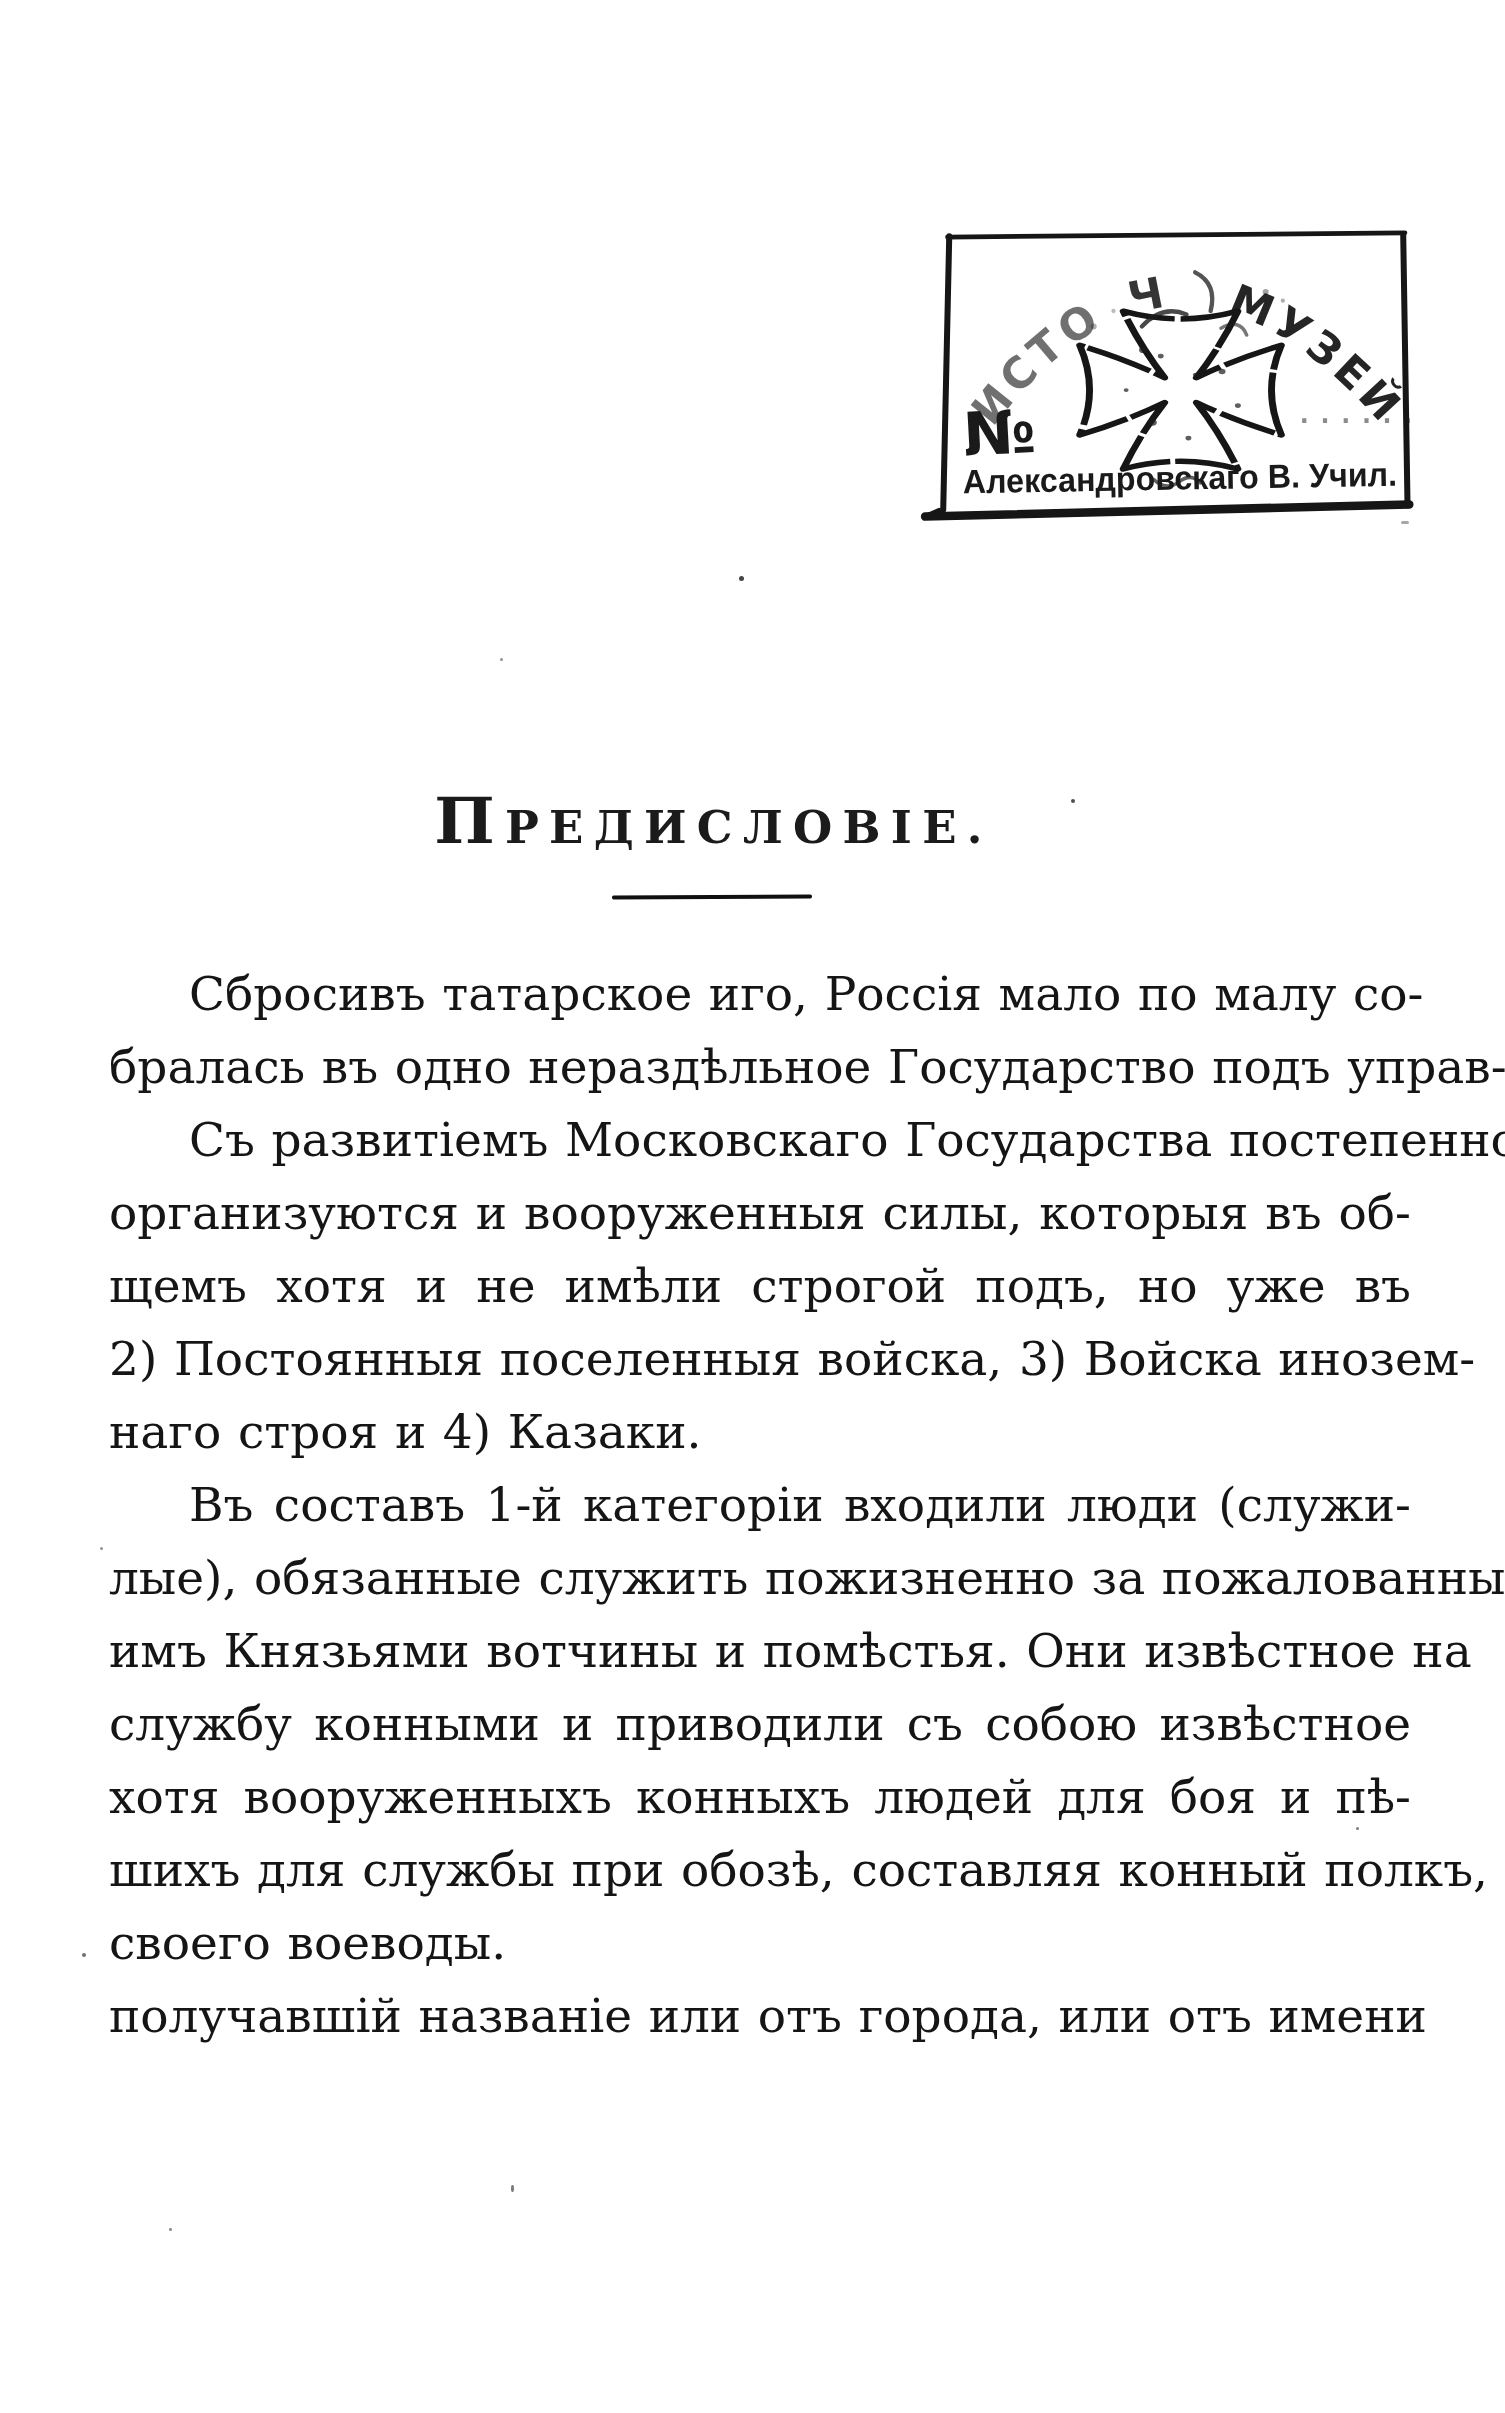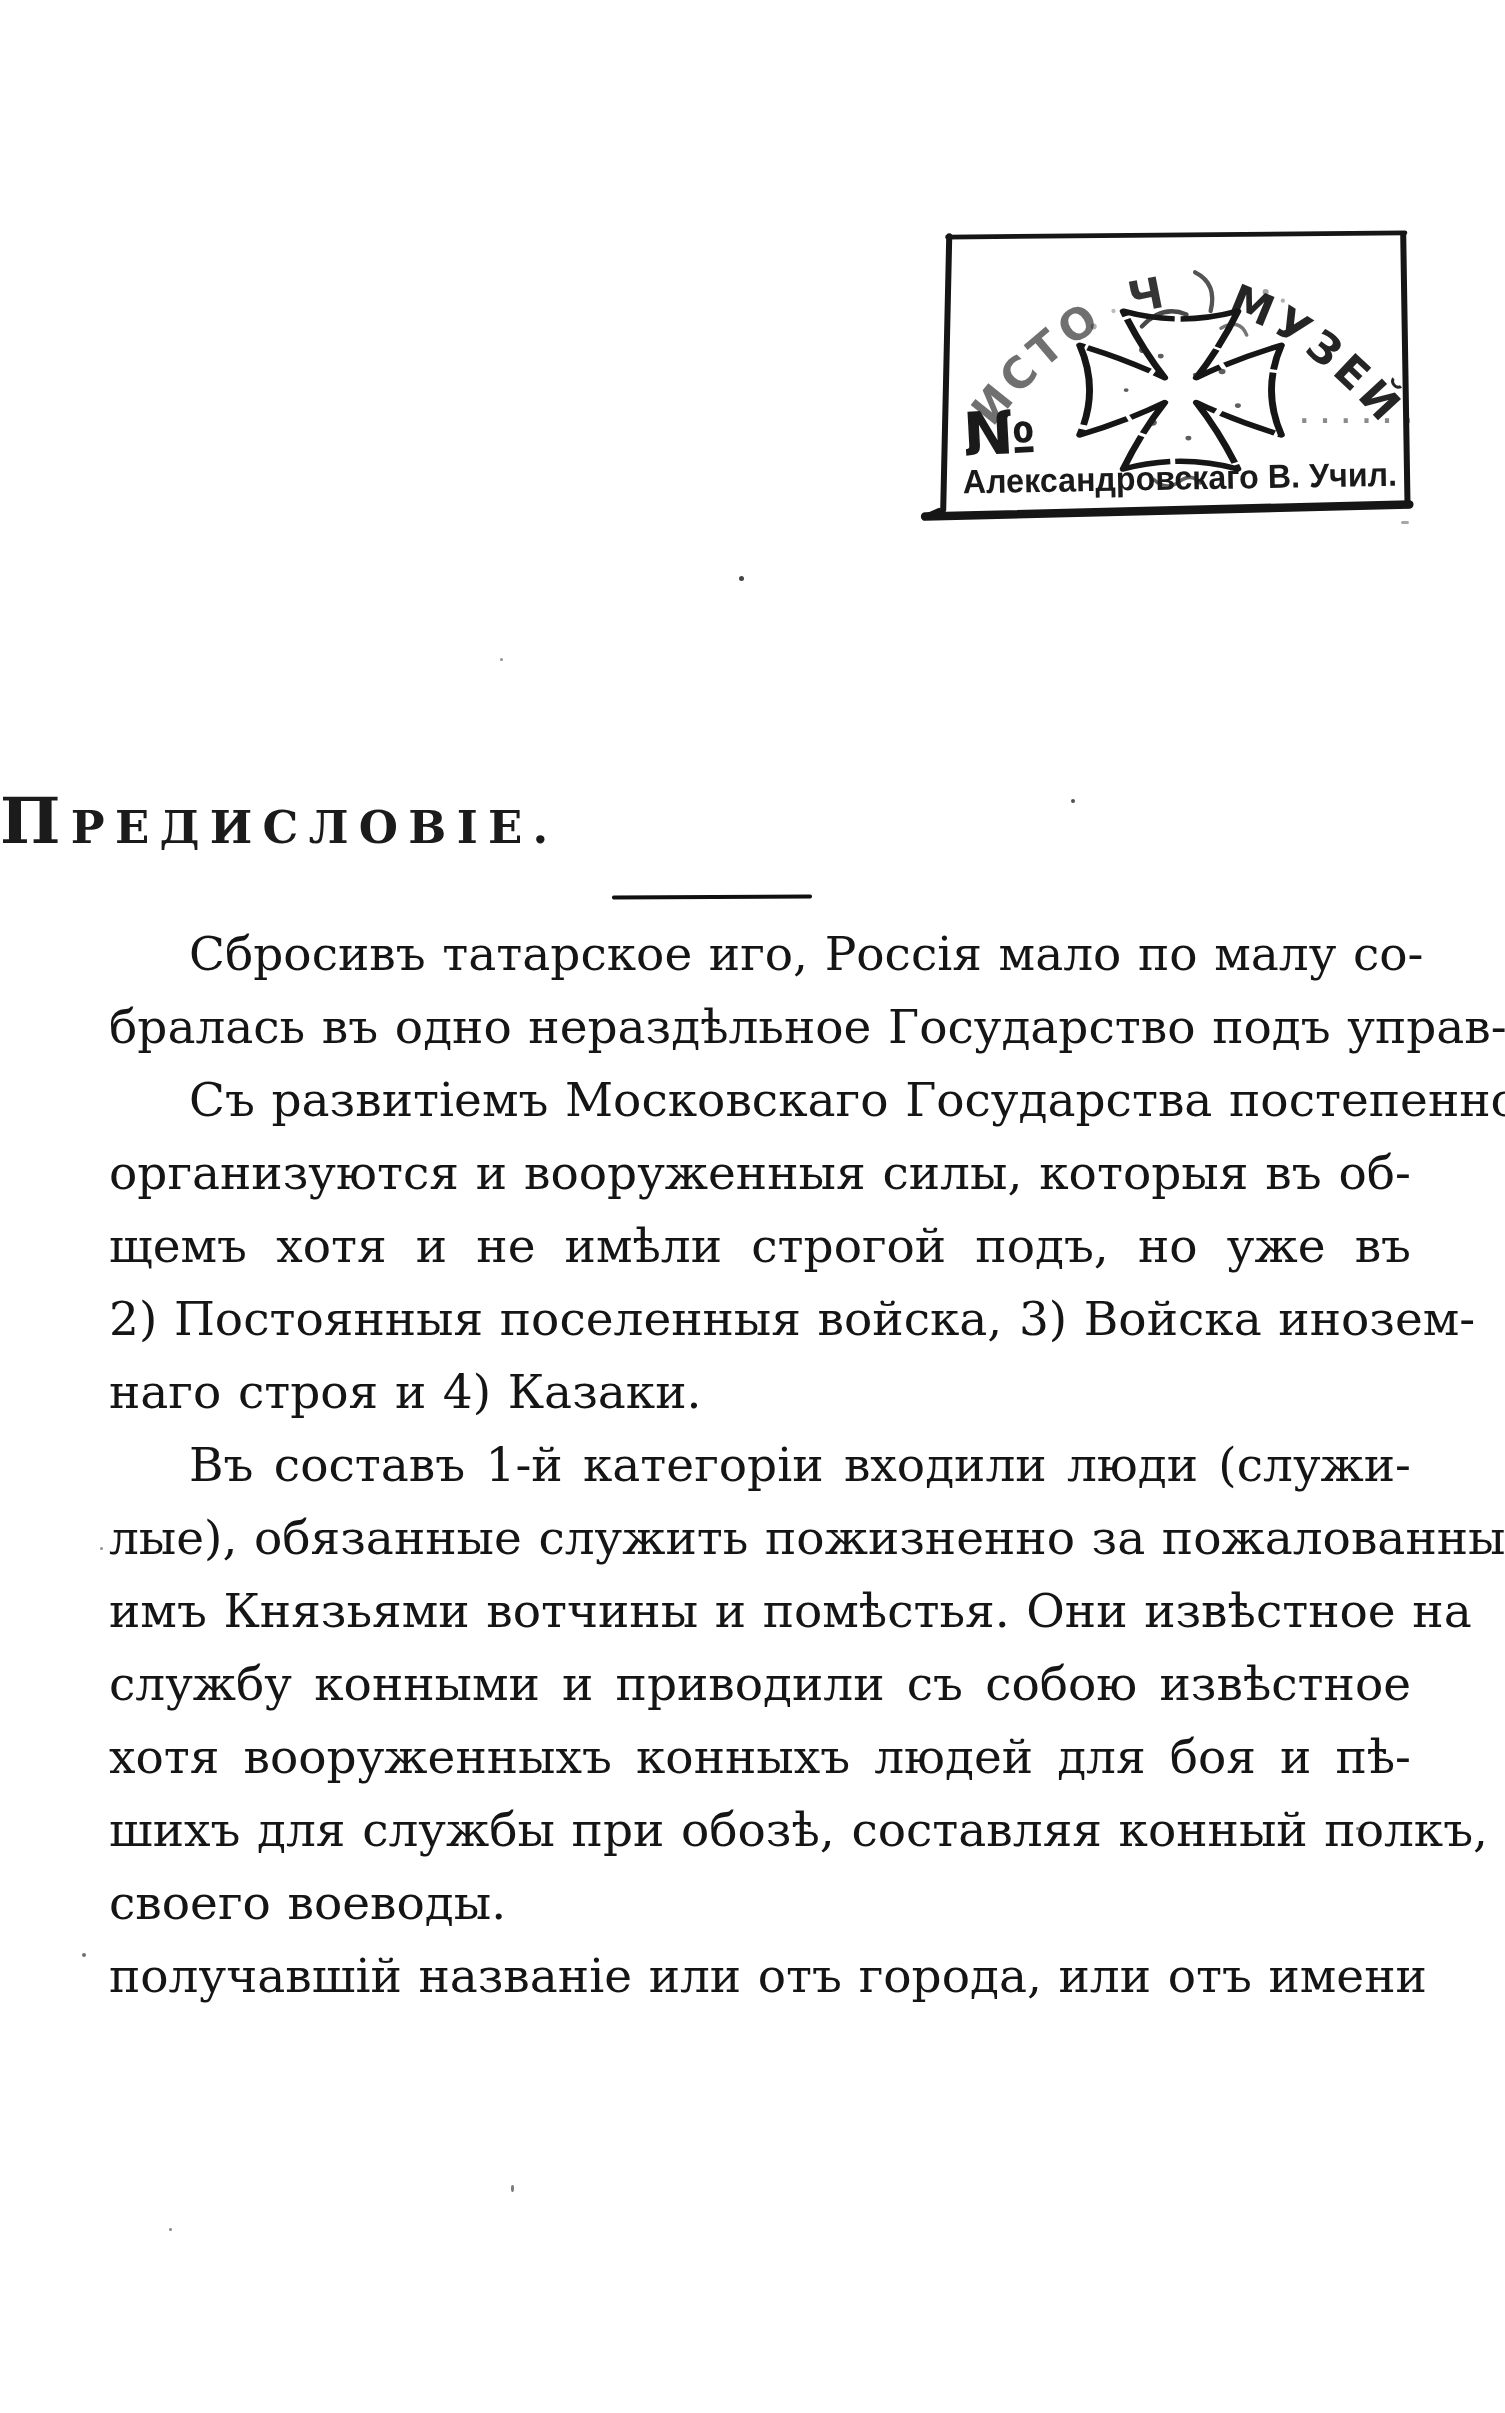--- a/index.html
+++ b/index.html
@@ -32,37 +32,38 @@
     font-size: 30px; font-weight: bold; letter-spacing: 6px;
   }
   .stamp .bottom-line {
     font-family: "Liberation Sans", "DejaVu Sans", sans-serif;
     font-weight: bold; font-size: 39px;
   }
 
   
   .title {
     position: absolute; left: 0; top: 756px; width: 1427px;
+    text-align: center;
     font-size: 45px; line-height: 69px;
     letter-spacing: 10.3px;
     color: #1b1b1b;
     white-space: nowrap;
   }
   .title::first-letter { font-size: 64px; }
   .rule {
     position: absolute; left: 612px; top: 895px;
     width: 200px; height: 4.3px;
     background: #101010;
     transform: rotate(-0.3deg);
     border-radius: 1.7px;
   }
 
   
   .body-text {
-    position: absolute; left: 109px; top: 917px; width: 1302px;
+    position: absolute; left: 109px; top: 957px; width: 1302px;
     font-size: 47px;
     color: #151515;
   }
   .line {
     height: 73px; line-height: 73px;
     text-align: justify; text-align-last: justify;
     word-spacing: 1.7px;
     white-space: nowrap;
   }
   .line.indent { text-indent: 80px; }

